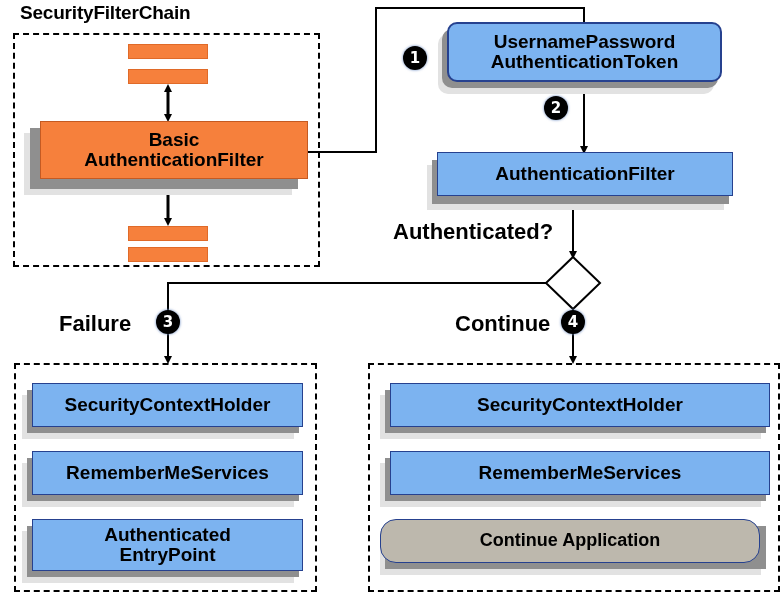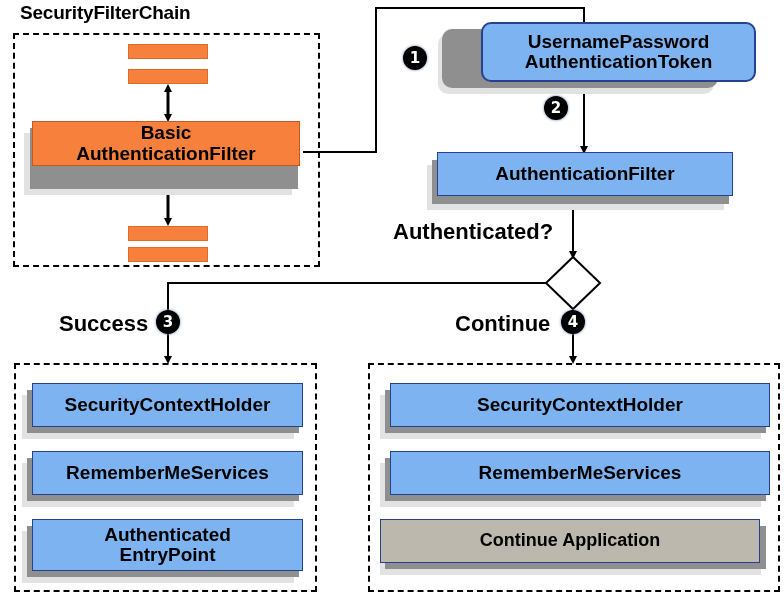--- a/index.html
+++ b/index.html
@@ -67,21 +67,20 @@
     font-size: 19px;
   }
   .node.grey {
     background: #bdb8ad;
     border: 1px solid #26418f;
     font-size: 18px;
   }
   .node.rounded {
     border-radius: 10px;
     border: 2px solid #26418f;
-    margin-left: 34px;
   }
   .node.bar {
     background: #f6803c;
     border: 1px solid #e06a28;
   }
 
   
   .shadow-dark, .shadow-light {
     position: absolute;
     box-sizing: border-box;
@@ -166,42 +165,42 @@
 
   <div class="group-title" style="left:20px; top:2px;">SecurityFilterChain</div>
 
   <div class="group-box" style="left:13px; top:33px; width:307px; height:234px;"></div>
 
   <div class="node bar" style="left:128px; top:44px; width:80px; height:15px;"></div>
   <div class="node bar" style="left:128px; top:69px; width:80px; height:15px;"></div>
 
   <div class="shadow-light" style="left:24px; top:133px; width:268px; height:62px;"></div>
   <div class="shadow-dark" style="left:30px; top:128px; width:268px; height:61px;"></div>
-  <div class="node orange" style="left:32px; top:121px; width:268px; height:45px;">Basic
+  <div class="node orange" style="left:40px; top:121px; width:268px; height:58px;">Basic
 AuthenticationFilter</div>
 
   <div class="node bar" style="left:128px; top:226px; width:80px; height:15px;"></div>
   <div class="node bar" style="left:128px; top:247px; width:80px; height:15px;"></div>
 
   <div class="shadow-light rounded" style="left:438px; top:34px; width:276px; height:60px;"></div>
   <div class="shadow-dark rounded" style="left:442px; top:29px; width:276px; height:59px;"></div>
   <div class="node blue rounded" style="left:447px; top:22px; width:275px; height:60px;">UsernamePassword
 AuthenticationToken</div>
 
   <div class="badge" style="left:403px; top:46px;">1</div>
 
   <div class="badge" style="left:544px; top:96px;">2</div>
 
   <div class="shadow-light" style="left:427px; top:165px; width:297px; height:45px;"></div>
   <div class="shadow-dark" style="left:432px; top:160px; width:297px; height:44px;"></div>
   <div class="node blue" style="left:437px; top:152px; width:296px; height:44px;">AuthenticationFilter</div>
 
   <div class="flow-label" style="left:393px; top:219px;">Authenticated?</div>
 
-  <div class="flow-label" style="left:59px; top:311px;">Success</div>
+  <div class="flow-label" style="left:59px; top:311px;">Failure</div>
   <div class="badge" style="left:156px; top:310px;">3</div>
 
   <div class="flow-label" style="left:455px; top:311px;">Continue</div>
   <div class="badge" style="left:561px; top:310px;">4</div>
 
   <div class="group-box" style="left:14px; top:363px; width:303px; height:229px;"></div>
 
   <div class="shadow-light" style="left:22px; top:395px; width:272px; height:44px;"></div>
   <div class="shadow-dark" style="left:27px; top:390px; width:272px; height:43px;"></div>
   <div class="node blue" style="left:32px; top:383px; width:271px; height:44px;">SecurityContextHolder</div>
@@ -220,15 +219,15 @@
   <div class="shadow-light" style="left:380px; top:395px; width:381px; height:44px;"></div>
   <div class="shadow-dark" style="left:385px; top:390px; width:381px; height:43px;"></div>
   <div class="node blue" style="left:390px; top:383px; width:380px; height:44px;">SecurityContextHolder</div>
 
   <div class="shadow-light" style="left:380px; top:463px; width:381px; height:44px;"></div>
   <div class="shadow-dark" style="left:385px; top:458px; width:381px; height:43px;"></div>
   <div class="node blue" style="left:390px; top:451px; width:380px; height:44px;">RememberMeServices</div>
 
   <div class="shadow-light" style="left:380px; top:531px; width:381px; height:44px;"></div>
   <div class="shadow-dark" style="left:385px; top:526px; width:381px; height:43px;"></div>
-  <div class="node grey" style="left:380px; top:519px; width:380px; height:44px;">Continue Application</div>
+  <div class="node grey" style="left:380px; top:519px; width:380px; height:44px;border-radius:16px;">Continue Application</div>
 
 </div>
 
 </body></html>

